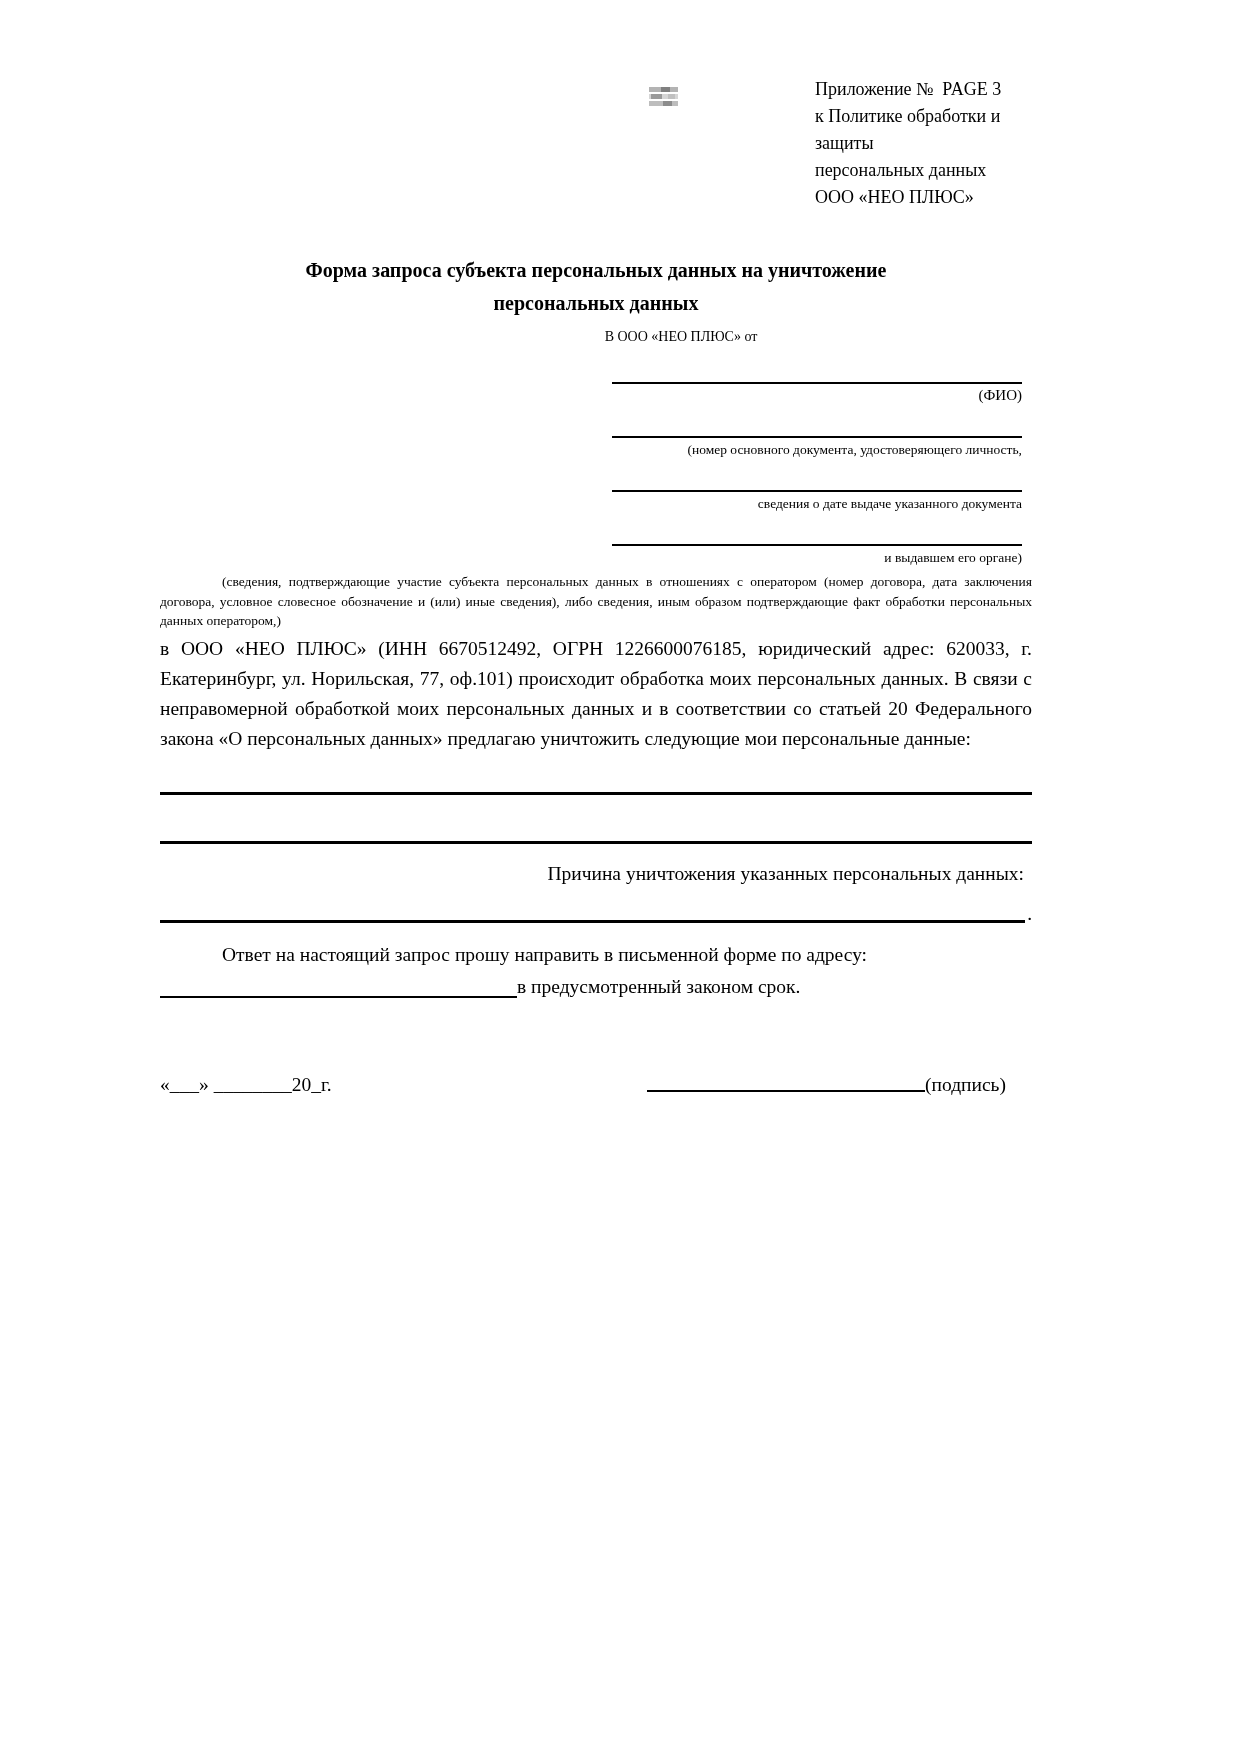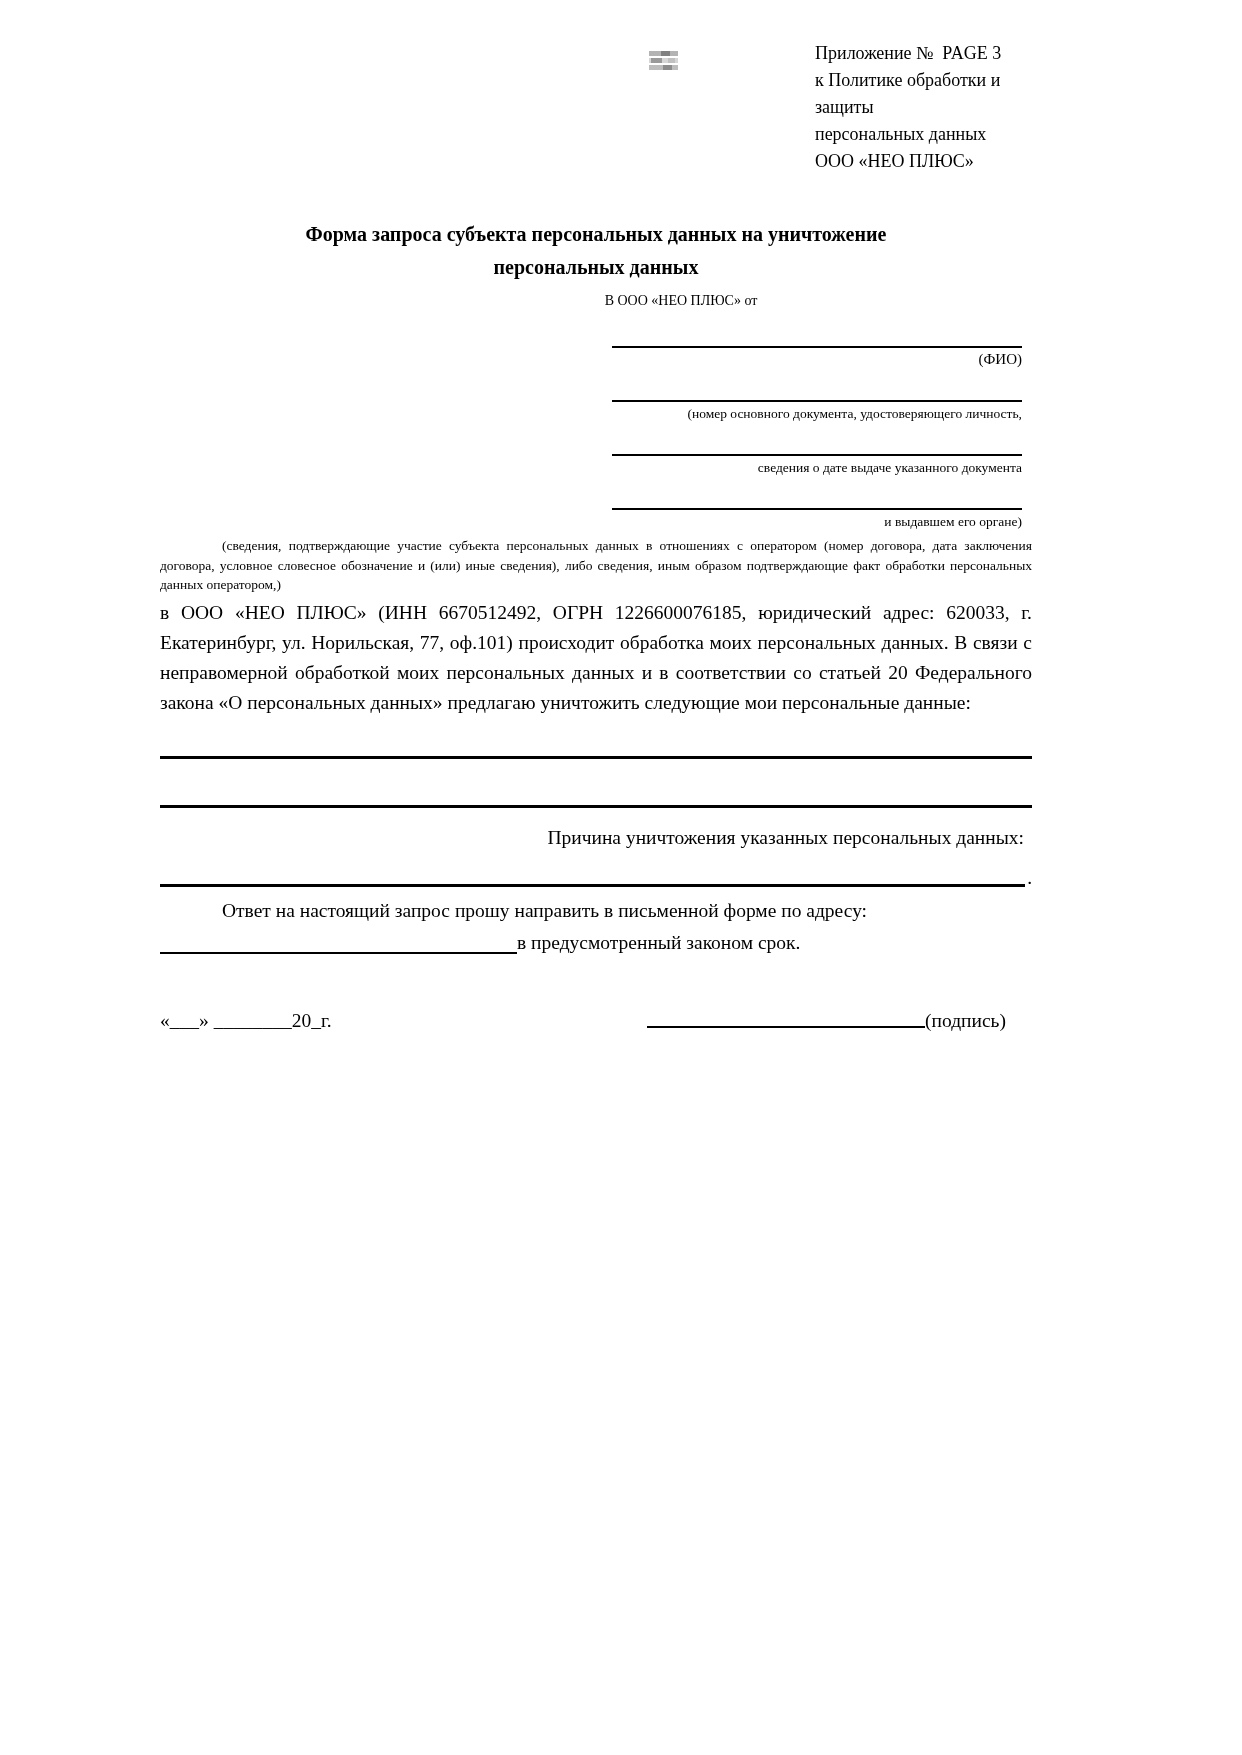--- a/index.html
+++ b/index.html
@@ -5,21 +5,21 @@
   html, body { margin: 0; padding: 0; }
   body {
     width: 1242px; height: 1755px;
     background: #ffffff;
     color: #000000;
     font-family: "Liberation Serif", serif;
   }
   .page {
     box-sizing: border-box;
     width: 1242px; height: 1564px;
-    padding: 40px 210px 0 160px;
+    padding: 76px 210px 0 160px;
   }
   .pre { white-space: pre-wrap; }
 
   
   .header-row { display: flex; align-items: flex-start; }
   .thumb { margin-left: 488px; margin-top: 8px; flex: 0 0 auto; }
   .header-block { margin-left: 136px; font-size: 18px; line-height: 27px; }
 
   
   .title { margin-top: 43px; text-align: center; font-weight: bold; font-size: 20px; line-height: 33px; }
@@ -52,26 +52,26 @@
 
   .blank-line { border-bottom: 3px solid #000; }
   .bl1 { height: 38px; }
   .bl2 { height: 46px; }
 
   .reason-row { margin-top: 14px; flex-direction: column; }
   .period-row { display: flex; align-items: flex-end; font-size: 19.5px; margin-top: 2px; }
   .period-row .fill { height: 22px; }
   .period-row .dot { padding-left: 2px; line-height: 26px; }
 
-  .indent-par { font-size: 19.5px; line-height: 31px; text-indent: 62px; margin-top: 4px; }
+  .indent-par { font-size: 19.5px; line-height: 31px; text-indent: 62px; margin-top: 12px; }
 
   .addr-row { display: flex; align-items: flex-end; font-size: 19.5px; line-height: 31px; }
   .fill-fixed { width: 357px; height: 26px; border-bottom: 2px solid #000; margin-bottom: 4px; flex: 0 0 auto; }
 
-  .sign-row { display: flex; justify-content: space-between; align-items: flex-end; margin-top: 44px; font-size: 19.5px; }
+  .sign-row { display: flex; justify-content: space-between; align-items: flex-end; margin-top: 64px; font-size: 19.5px; }
   .sig-group { display: flex; align-items: flex-end; margin-right: 26px; }
   .sig-line { width: 278px; height: 24px; border-bottom: 2px solid #000; margin-bottom: 4px; }
 </style>
 </head>
 <body>
 
 <div class="page">
 
   <div class="header-row">
     <span class="thumb">

